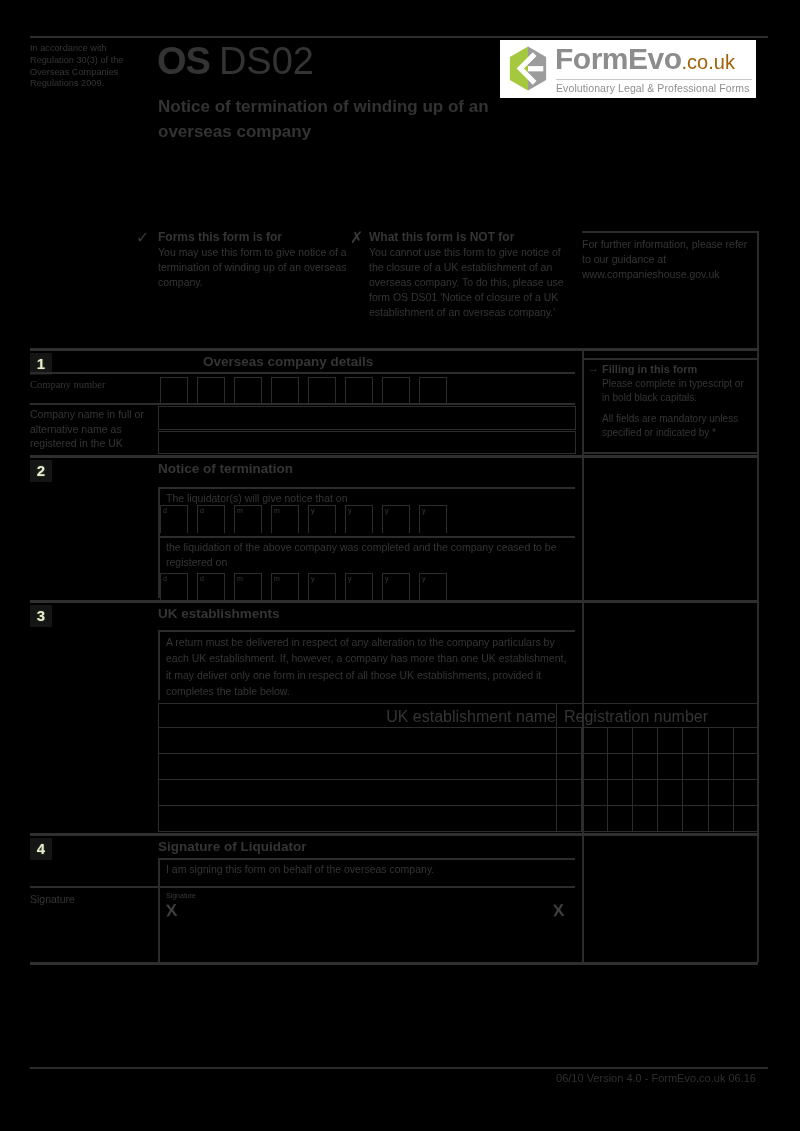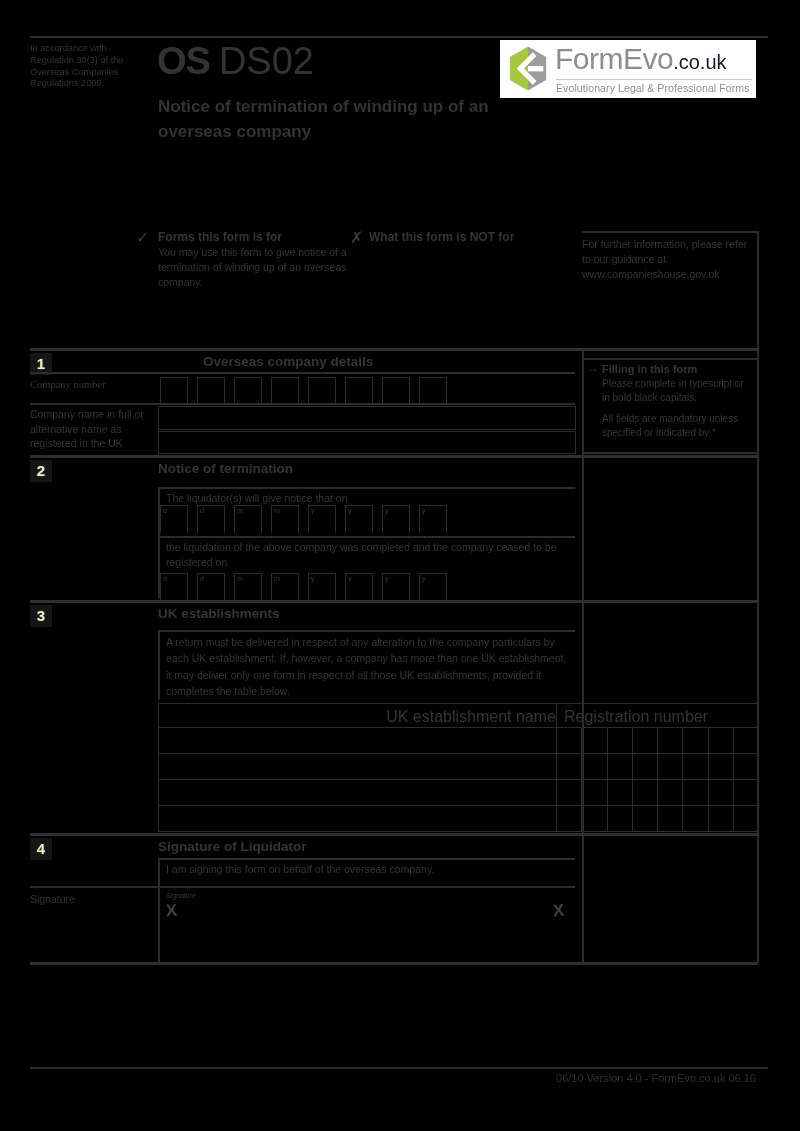--- a/index.html
+++ b/index.html
@@ -15,22 +15,22 @@
   .abs{position:absolute;}
   .hl{position:absolute;height:1.5px;background:var(--line);}
   .hl2{position:absolute;height:3px;background:#2f2f2f;}
   .vl{position:absolute;width:1.5px;background:var(--line);}
   .reg{width:122px;font-size:9.2px;line-height:11.8px;color:var(--ink);}
   .code-bold{font-size:38px;font-weight:bold;color:#333333;letter-spacing:-1px;}
   .code-light{font-size:38px;font-weight:normal;color:#333333;margin-left:9px;letter-spacing:0px;}
   .subtitle{width:382px;font-size:17px;font-weight:bold;line-height:25px;color:#333333;}
   .logo{width:256px;height:58px;background:#ffffff;}
   .logo .brandline{position:absolute;left:55px;top:2px;white-space:nowrap;}
-  .logo .brand{font-size:30px;font-weight:normal;color:#8d8d8d;letter-spacing:-0.5px;}
-  .logo .domain{font-size:20px;font-weight:normal;color:#0f172a;}
+  .logo .brand{font-size:30px;font-weight:bold;color:#8d8d8d;letter-spacing:-0.5px;}
+  .logo .domain{font-size:20px;font-weight:normal;color:#a16207;}
   .logo .tagline{position:absolute;left:56px;top:39px;width:196px;font-size:10.5px;color:#8f8f8f;border-top:1px solid #c9c9c9;padding-top:2px;letter-spacing:0.1px;white-space:nowrap;}
   .icon-glyph{font-size:16px;font-weight:bold;color:#3a3a3a;}
   .h-small{font-size:12px;font-weight:bold;color:var(--ink);}
   .body-txt{font-size:10.5px;line-height:15px;color:var(--ink);}
   .numbox{width:22px;height:22px;background:#151515;text-align:center;line-height:22px;font-size:15px;font-weight:bold;color:var(--digit);text-shadow:0 0 2px rgba(150,190,70,0.45);}
   .sec-h{font-size:13.5px;font-weight:bold;color:var(--ink);}
   .label{font-size:10.5px;line-height:14.5px;color:var(--ink);}
   .cnbox{position:absolute;width:26px;height:25px;border:1.5px solid var(--line);border-bottom:none;}
   .inprow{position:absolute;border:1.5px solid var(--line);}
   .dbox{position:absolute;width:26px;height:27px;border:1.5px solid var(--line);border-bottom:none;}
@@ -82,20 +82,21 @@
     </div>
     <div class="tagline">Evolutionary Legal &amp; Professional Forms</div>
   </div>
 
   <div class="abs icon-glyph" style="left:136px;top:228px;">✓</div>
   <div class="abs h-small" style="left:158px;top:230px;">Forms this form is for</div>
   <div class="abs body-txt" style="left:158px;top:245px;width:198px;">You may use this form to give notice of a termination of winding up of an overseas company.</div>
 
   <div class="abs icon-glyph" style="left:350px;top:228px;">✗</div>
   <div class="abs h-small" style="left:369px;top:230px;">What this form is NOT for</div>
+  <div class="abs body-txt" style="left:369px;top:245px;width:200px;">You cannot use this form to give notice of the closure of a UK establishment of an overseas company. To do this, please use form OS DS01 'Notice of closure of a UK establishment of an overseas company.'</div>
 
   <div class="hl" style="left:582px;top:231px;width:175px;"></div>
   <div class="abs body-txt" style="left:582px;top:237px;width:172px;">For further information, please refer to our guidance at www.companieshouse.gov.uk</div>
 
   <div class="vl" style="left:582px;top:350px;height:612px;"></div>
   <div class="vl" style="left:757px;top:231px;height:731px;"></div>
 
   <div class="hl2" style="left:30px;top:348px;width:728px;"></div>
   <div class="hl2" style="left:30px;top:455px;width:728px;"></div>
   <div class="hl2" style="left:30px;top:600px;width:728px;"></div>

